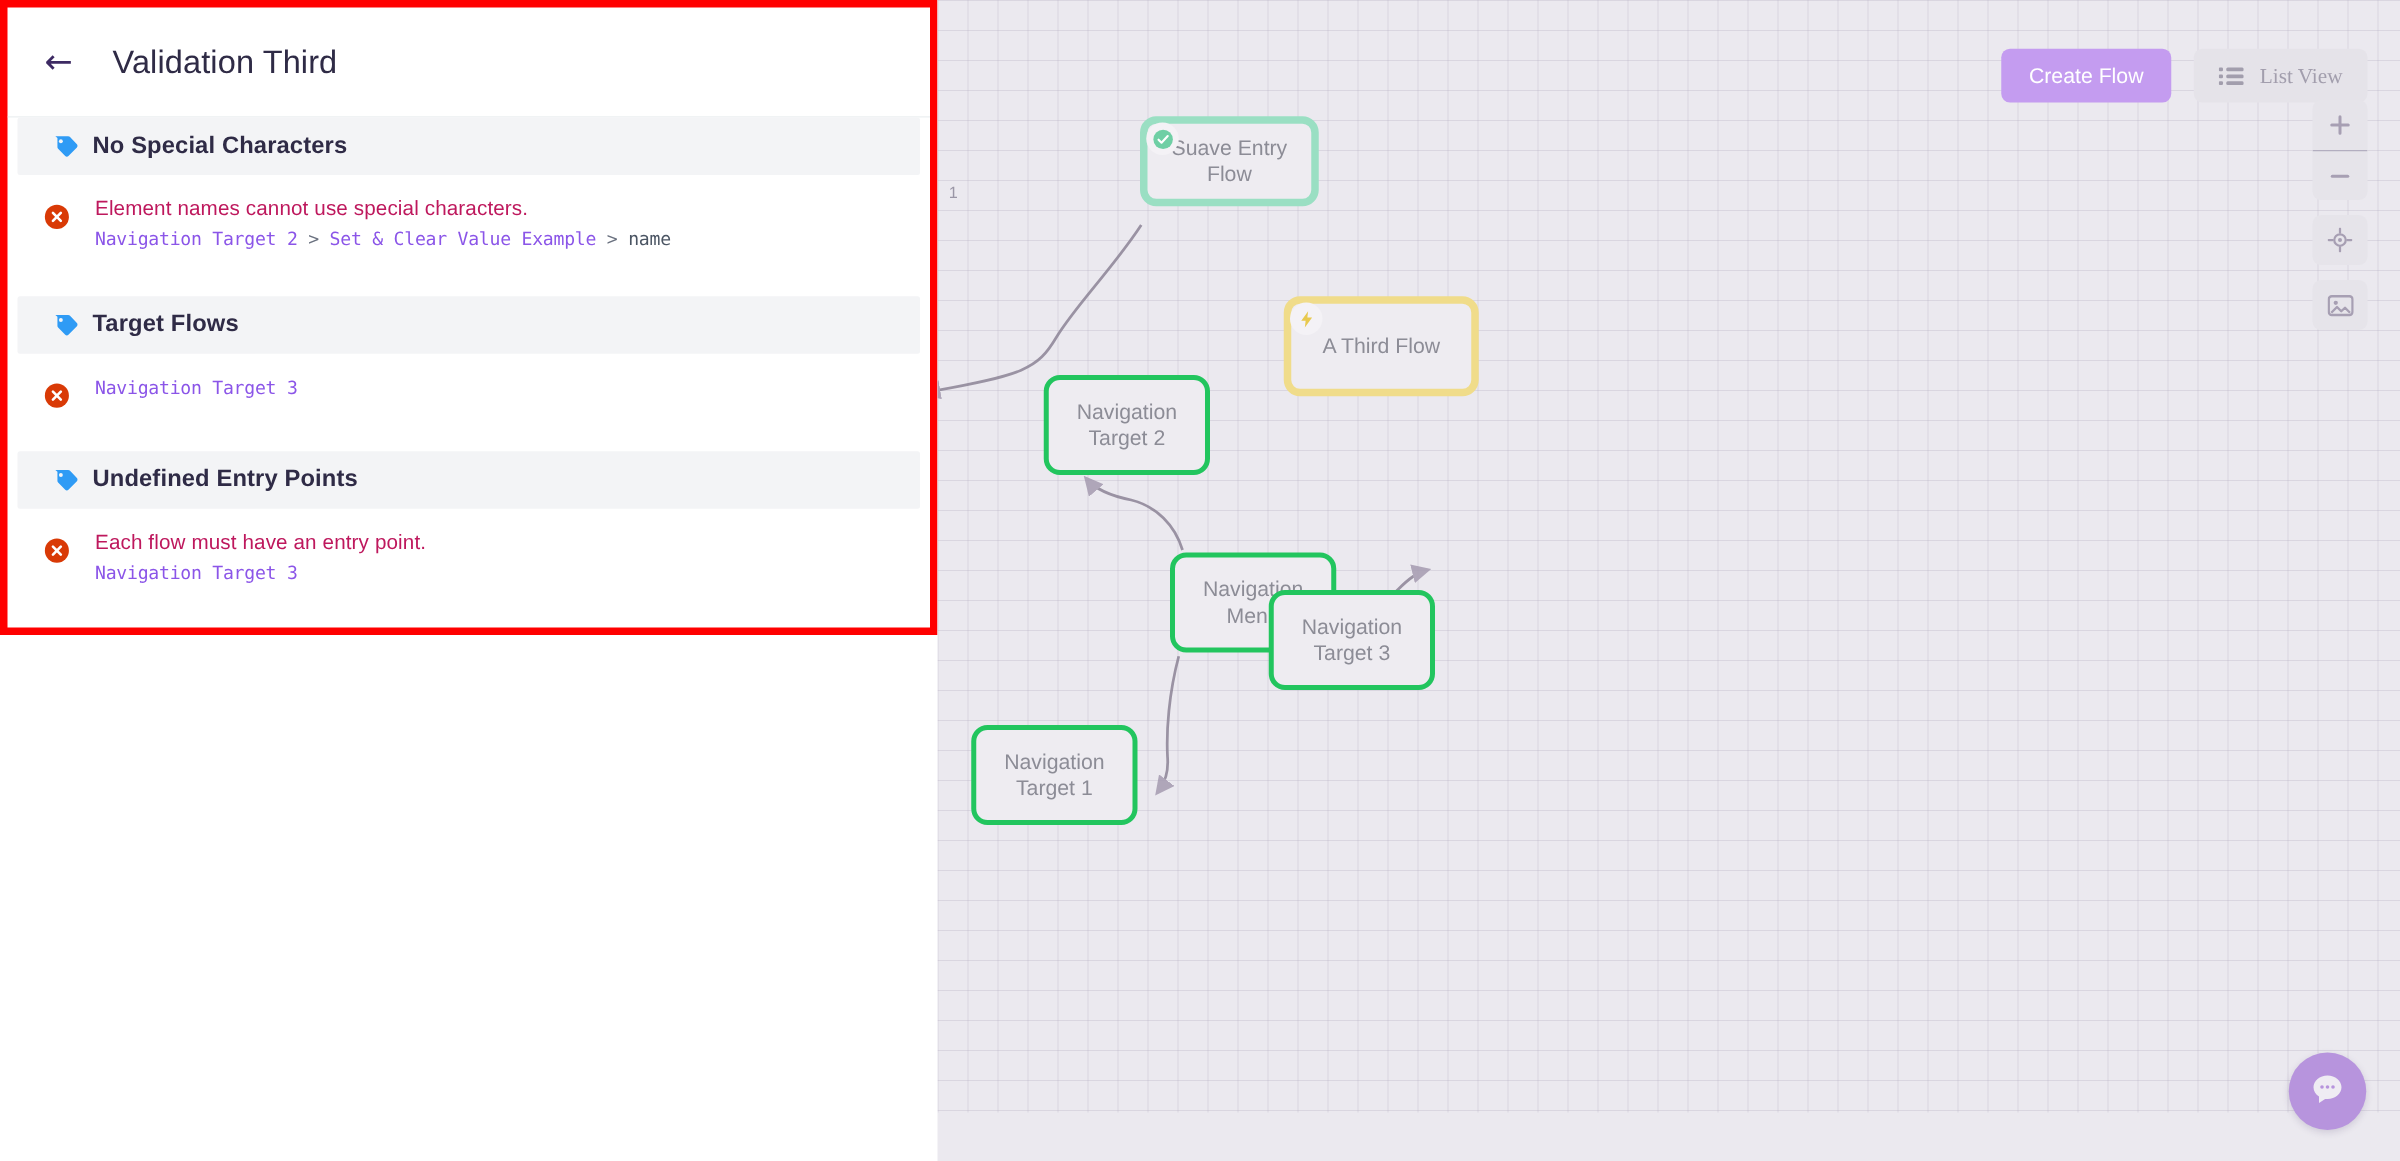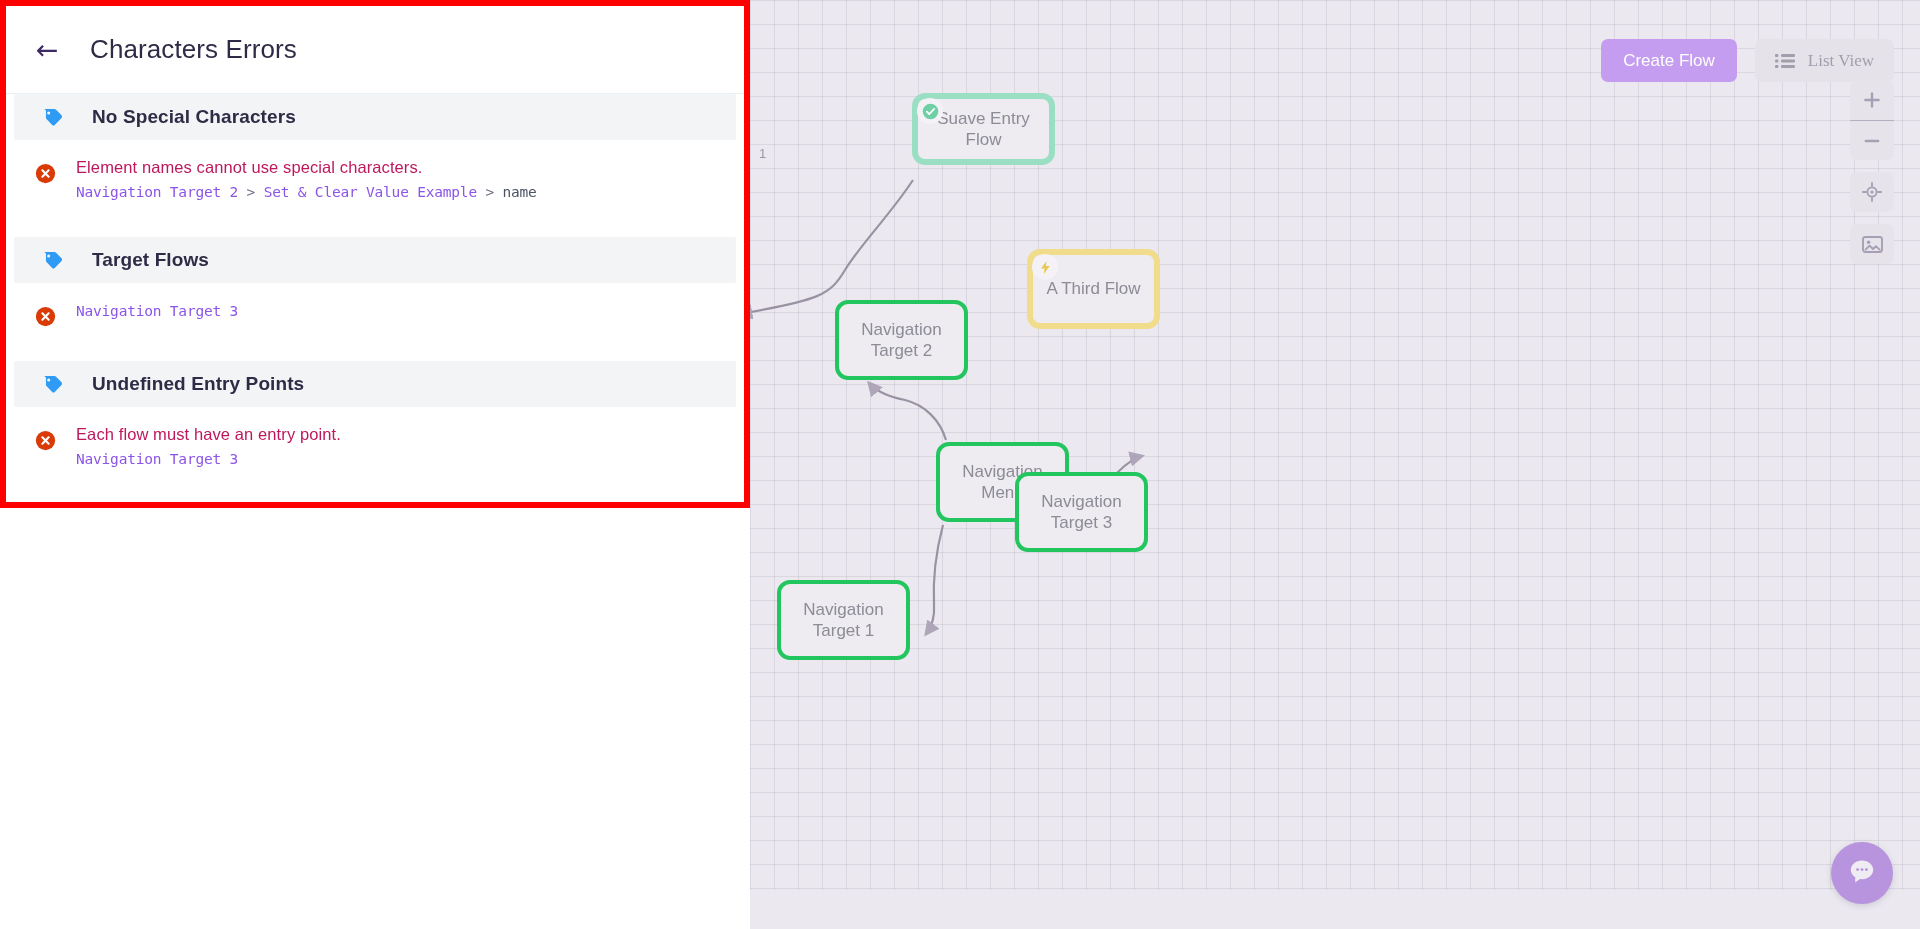--- a/index.html
+++ b/index.html
@@ -37,21 +37,21 @@
     font-family: "DejaVu Sans", sans-serif;
   }
   .vp-title {
     font-size: 26px; color: #2f2b46; font-weight: 400;
     letter-spacing: .1px;
   }
   .vp-body { padding: 0; }
 
   .group { margin-bottom: 0; }
   .group-head {
-    display: flex; align-items: center; gap: 28px;
+    display: flex; align-items: center; gap: 10px;
     background: #f3f4f6;
     height: 46px;
     padding-left: 28px;
     margin: 0 8px;
     border-radius: 2px;
   }
   .tag-icon { width: 22px; height: 22px; flex: none; display:block; }
   .group-title {
     font-size: 19px; color: #2f2b46; font-weight: 600;
     letter-spacing: .1px;
@@ -173,21 +173,21 @@
 </head>
 <body>
 
 <div id="root">
 
   <div class="left-pane">
     <div class="validation-panel">
 
       <div class="vp-header">
         <span class="back-arrow">←</span>
-        <span class="vp-title">Characters Errors</span>
+        <span class="vp-title">Validation Third</span>
       </div>
 
       <div class="vp-body">
 
         <div class="group">
           <div class="group-head">
             <span>
               <svg class="tag-icon" viewBox="0 0 24 24">
                   <path d="M2.5 3.2h11.2c.5 0 1 .2 1.4.6l6.2 6.4c.7.8.7 2 0 2.8l-7.4 7.6c-.8.8-2 .8-2.8 0L4.9 14.2c-.4-.4-.6-.9-.6-1.4V4.8" fill="#2f9bf5"></path>
                   <circle cx="7.3" cy="7.6" r="1.7" fill="#f3f4f6"></circle>
@@ -286,21 +286,21 @@
       <span class="node-badge">
         <svg width="17" height="17" viewBox="0 0 24 24">
             <circle cx="12" cy="12" r="11" fill="#6fcfa5"></circle>
             <path d="M6.8 12.3l3.4 3.4 7-7.4" fill="none" stroke="#fff" stroke-width="2.4" stroke-linecap="round" stroke-linejoin="round"></path>
           </svg>
       </span>
       <span class="label">Suave Entry
 Flow</span>
     </div>
 
-    <div class="node yellow" style="left:277px;top:249px;width:133px;height:80px;">
+    <div class="node yellow" style="left:277px;top:237px;width:156px;height:80px;">
       <span class="node-badge">
         <svg width="15" height="15" viewBox="0 0 24 24">
             <path d="M13.6 1.5L4.8 13.6h5.6L9.4 22.5l9.3-12.8h-6.1z" fill="#e8c94f"></path>
           </svg>
       </span>
       <span class="label">A Third Flow</span>
     </div>
 
     <div class="node purple" style="left:85px;top:300px;width:133px;height:80px;">
       <span class="label">Navigation

